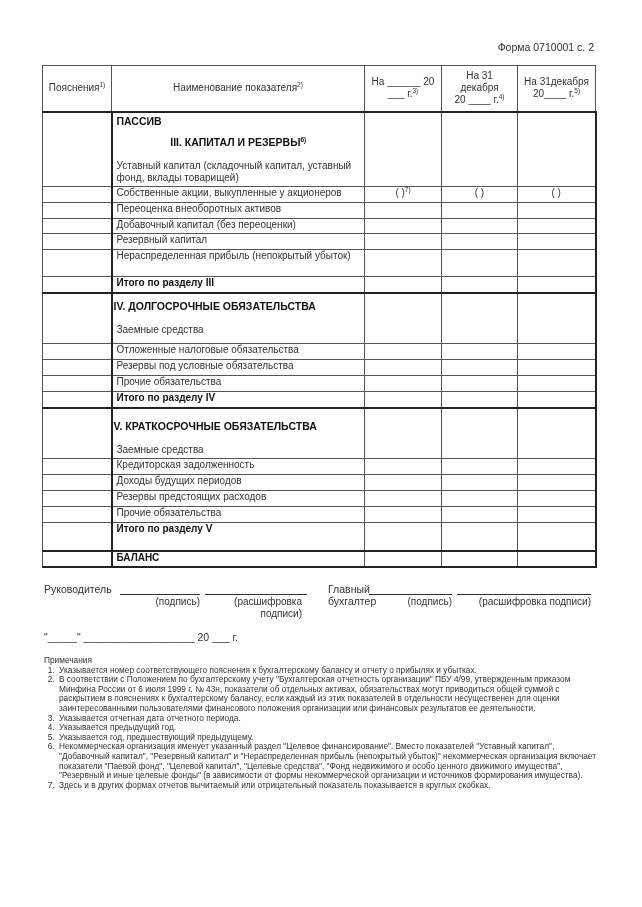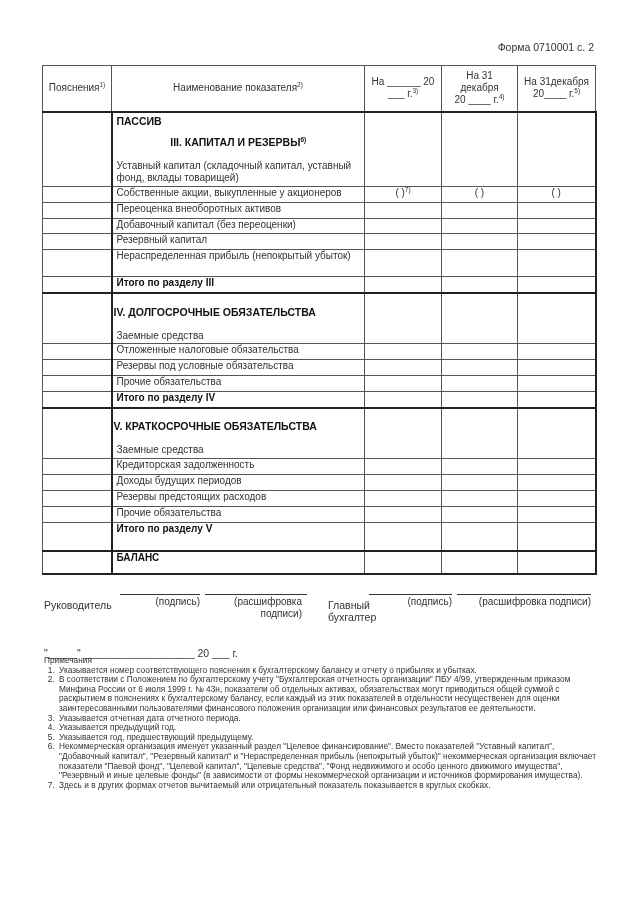--- a/index.html
+++ b/index.html
@@ -13,21 +13,21 @@
   table.balance th { vertical-align: middle; text-align: center; line-height: 12px; }
   .inner { border-left: 2px solid #222 !important; }
   .inner-right { border-right: 2px solid #222 !important; }
   .inner-top td { border-top: 2px solid #222 !important; }
   .inner-bottom td { border-bottom: 2px solid #222 !important; }
   .val { text-align: center; }
   .bold { font-weight: bold !important; color: #111 !important; }
   sup { font-size: 6.5px; vertical-align: super; line-height: 0; }
   .blk { display: block; }
   .sec-title { font-weight: bold; color: #111; font-size: 10.5px; }
-  .sig { position: absolute; font-size: 10.5px; color: #333; margin-top: 16px; }
+  .sig { position: absolute; font-size: 10.5px; color: #333; }
   .sig-line { position: absolute; border-bottom: 1px solid #333; height: 0; }
   .sig-cap { position: absolute; font-size: 10px; color: #333; text-align: right; line-height: 12px; }
   .notes { position: absolute; left: 44px; top: 656px; width: 556px; font-size: 8.3px; color: #333; line-height: 9.6px; }
   .notes ol { margin: 0; padding-left: 13px; }
   .notes li { padding-left: 2px; }
 </style>
 </head>
 <body>
 
 <div class="form-code">Форма 0710001  с. 2</div>
@@ -99,21 +99,21 @@
         <td></td>
         <td class="inner bold">Итого по разделу III</td>
         <td></td>
         <td></td>
         <td class="inner-right"></td>
       </tr>
 
   <tr style="height:51px">
     <td></td>
     <td class="inner" style="padding-left:1px">
-      <div class="sec-title" style="margin-top:12px">IV. ДОЛГОСРОЧНЫЕ  ОБЯЗАТЕЛЬСТВА</div>
+      <div class="sec-title" style="margin-top:6px">IV. ДОЛГОСРОЧНЫЕ  ОБЯЗАТЕЛЬСТВА</div>
       <div style="margin-top:12px;padding-left:3px">Заемные средства</div>
     </td>
     <td></td>
         <td></td>
         <td class="inner-right"></td>
   </tr>
   <tr style="height:16px">
         <td></td>
         <td class="inner">Отложенные налоговые обязательства</td>
         <td></td>
@@ -180,21 +180,21 @@
         <td></td>
         <td class="inner-right"></td>
       </tr>
   <tr style="height:28px" class="inner-bottom">
         <td></td>
         <td class="inner bold">Итого по разделу V</td>
         <td></td>
         <td></td>
         <td class="inner-right"></td>
       </tr>
-  <tr style="height:23px" class="inner-bottom">
+  <tr style="height:16px" class="inner-bottom">
         <td></td>
         <td class="inner bold">БАЛАНС</td>
         <td></td>
         <td></td>
         <td class="inner-right"></td>
       </tr>
 </tbody>
   </table>
 
 <div class="sig" style="left:44px;top:583px">Руководитель</div>

